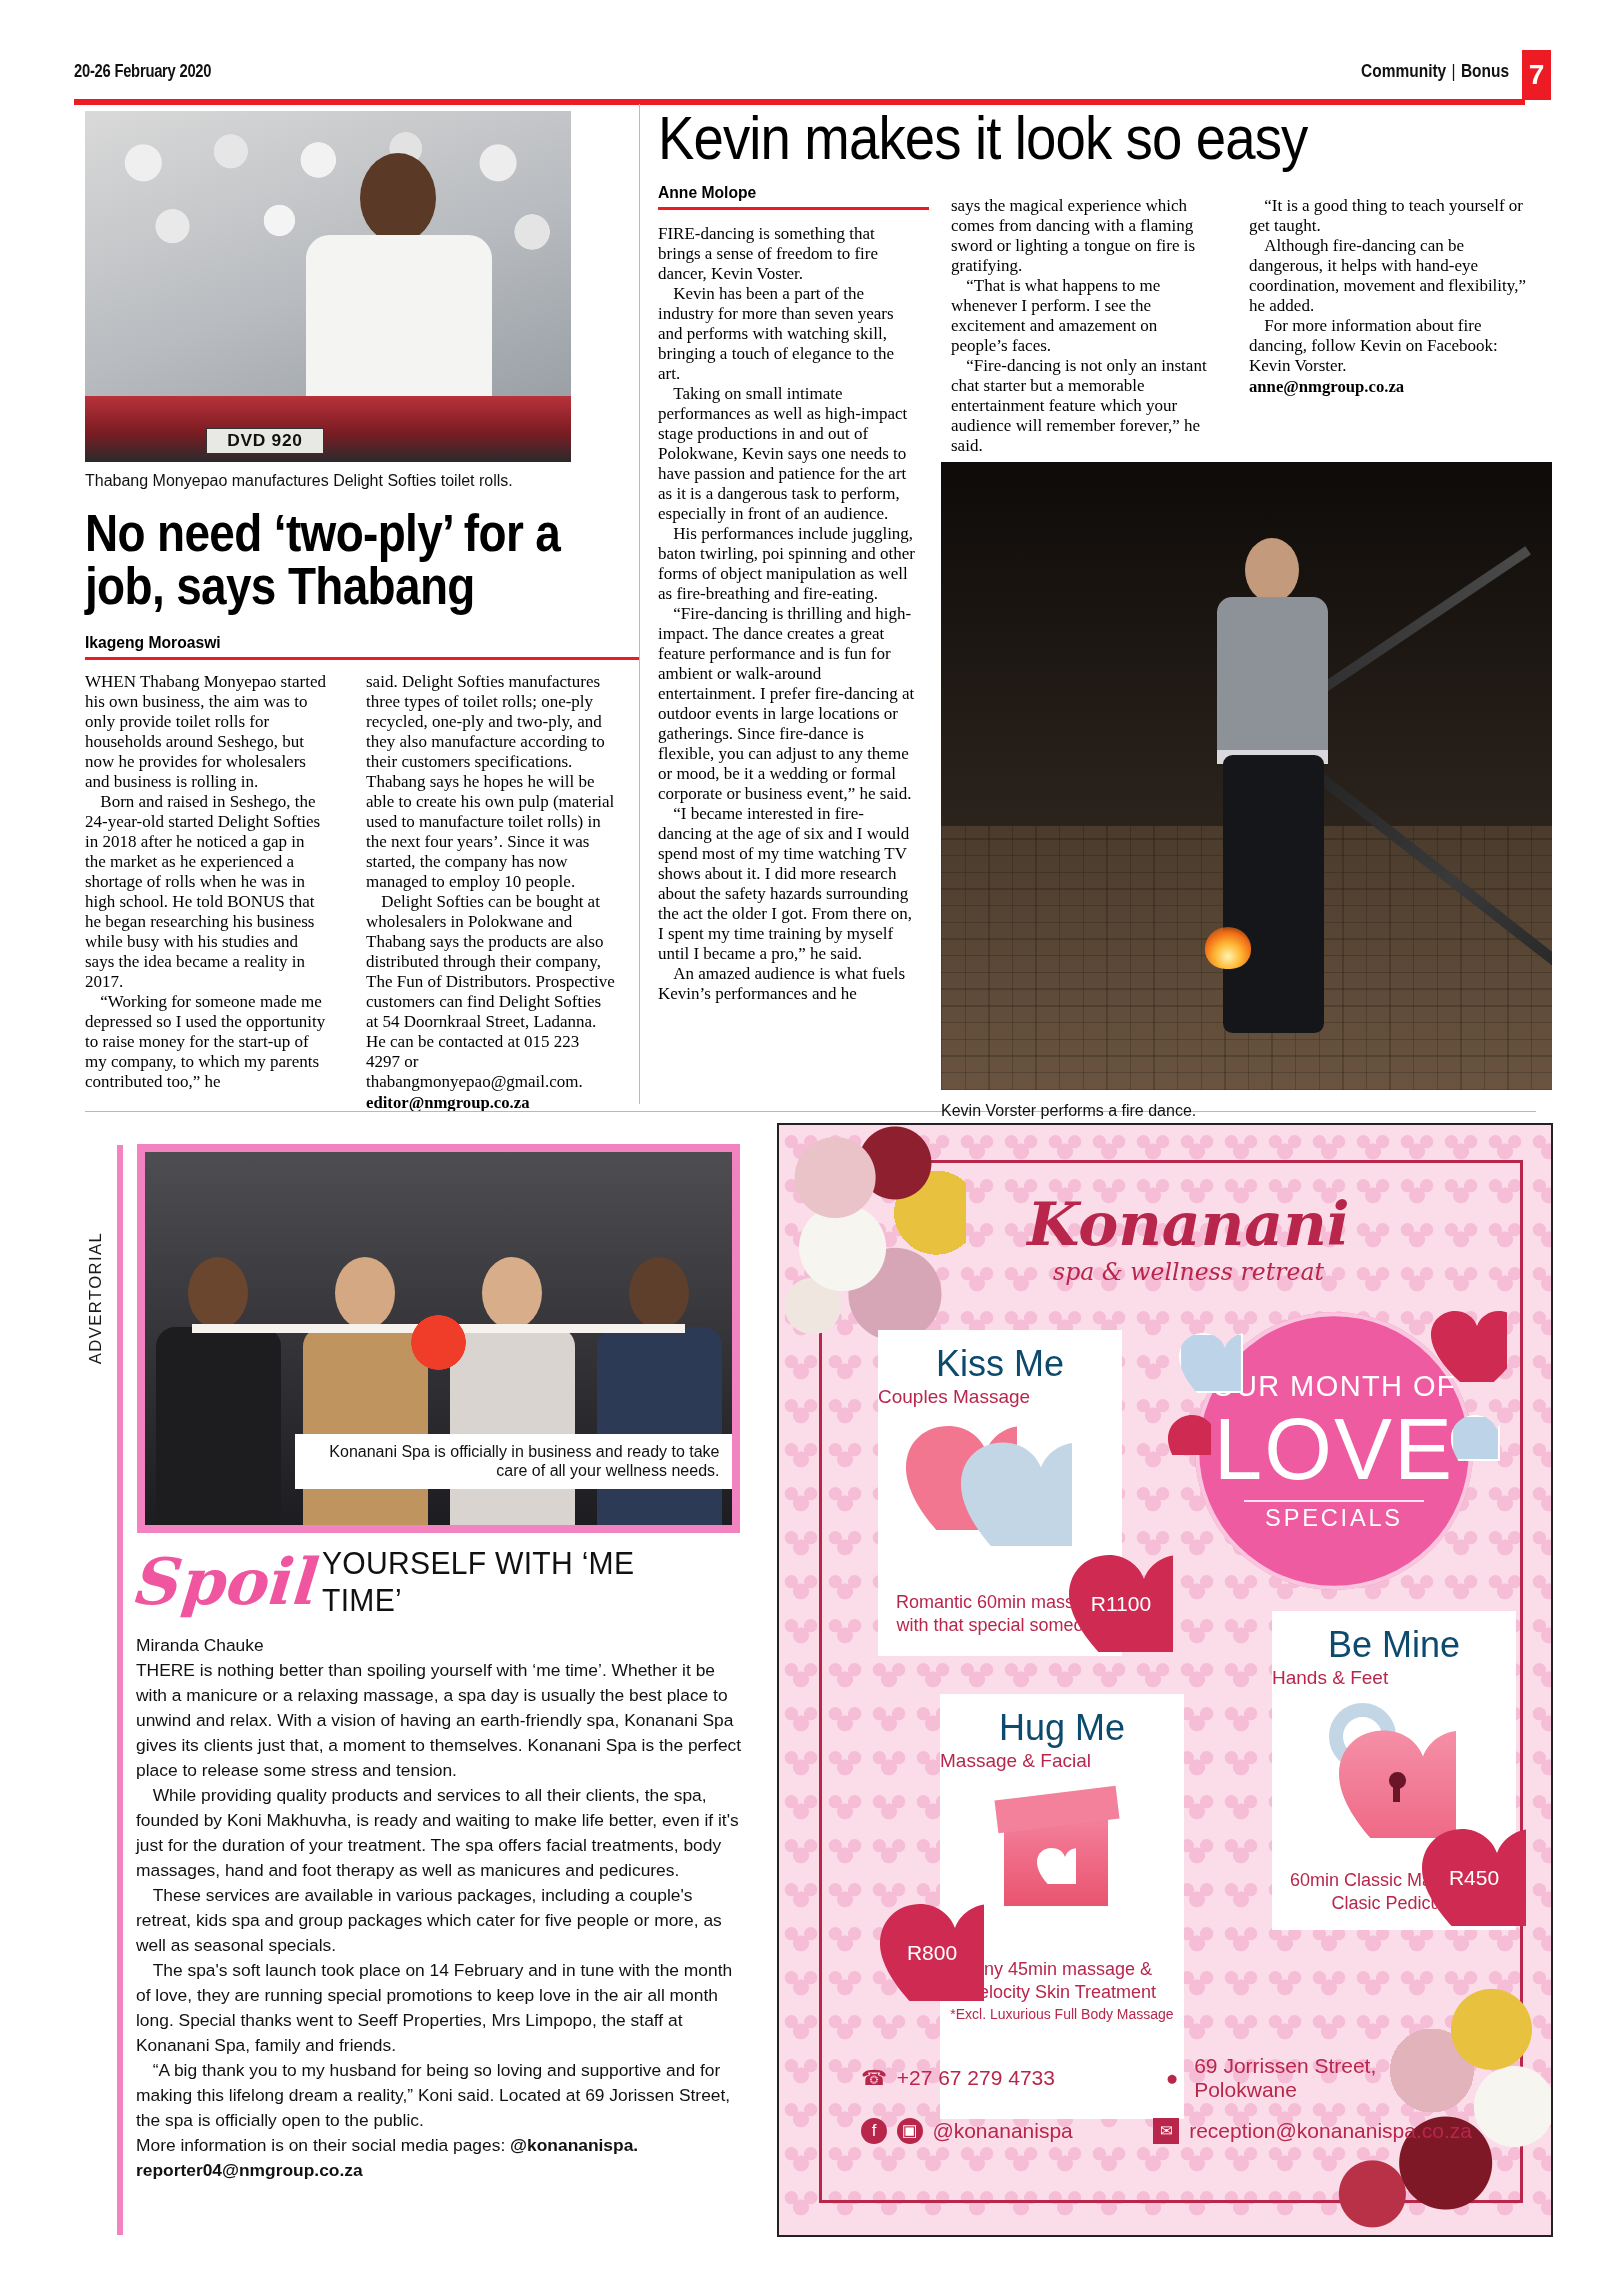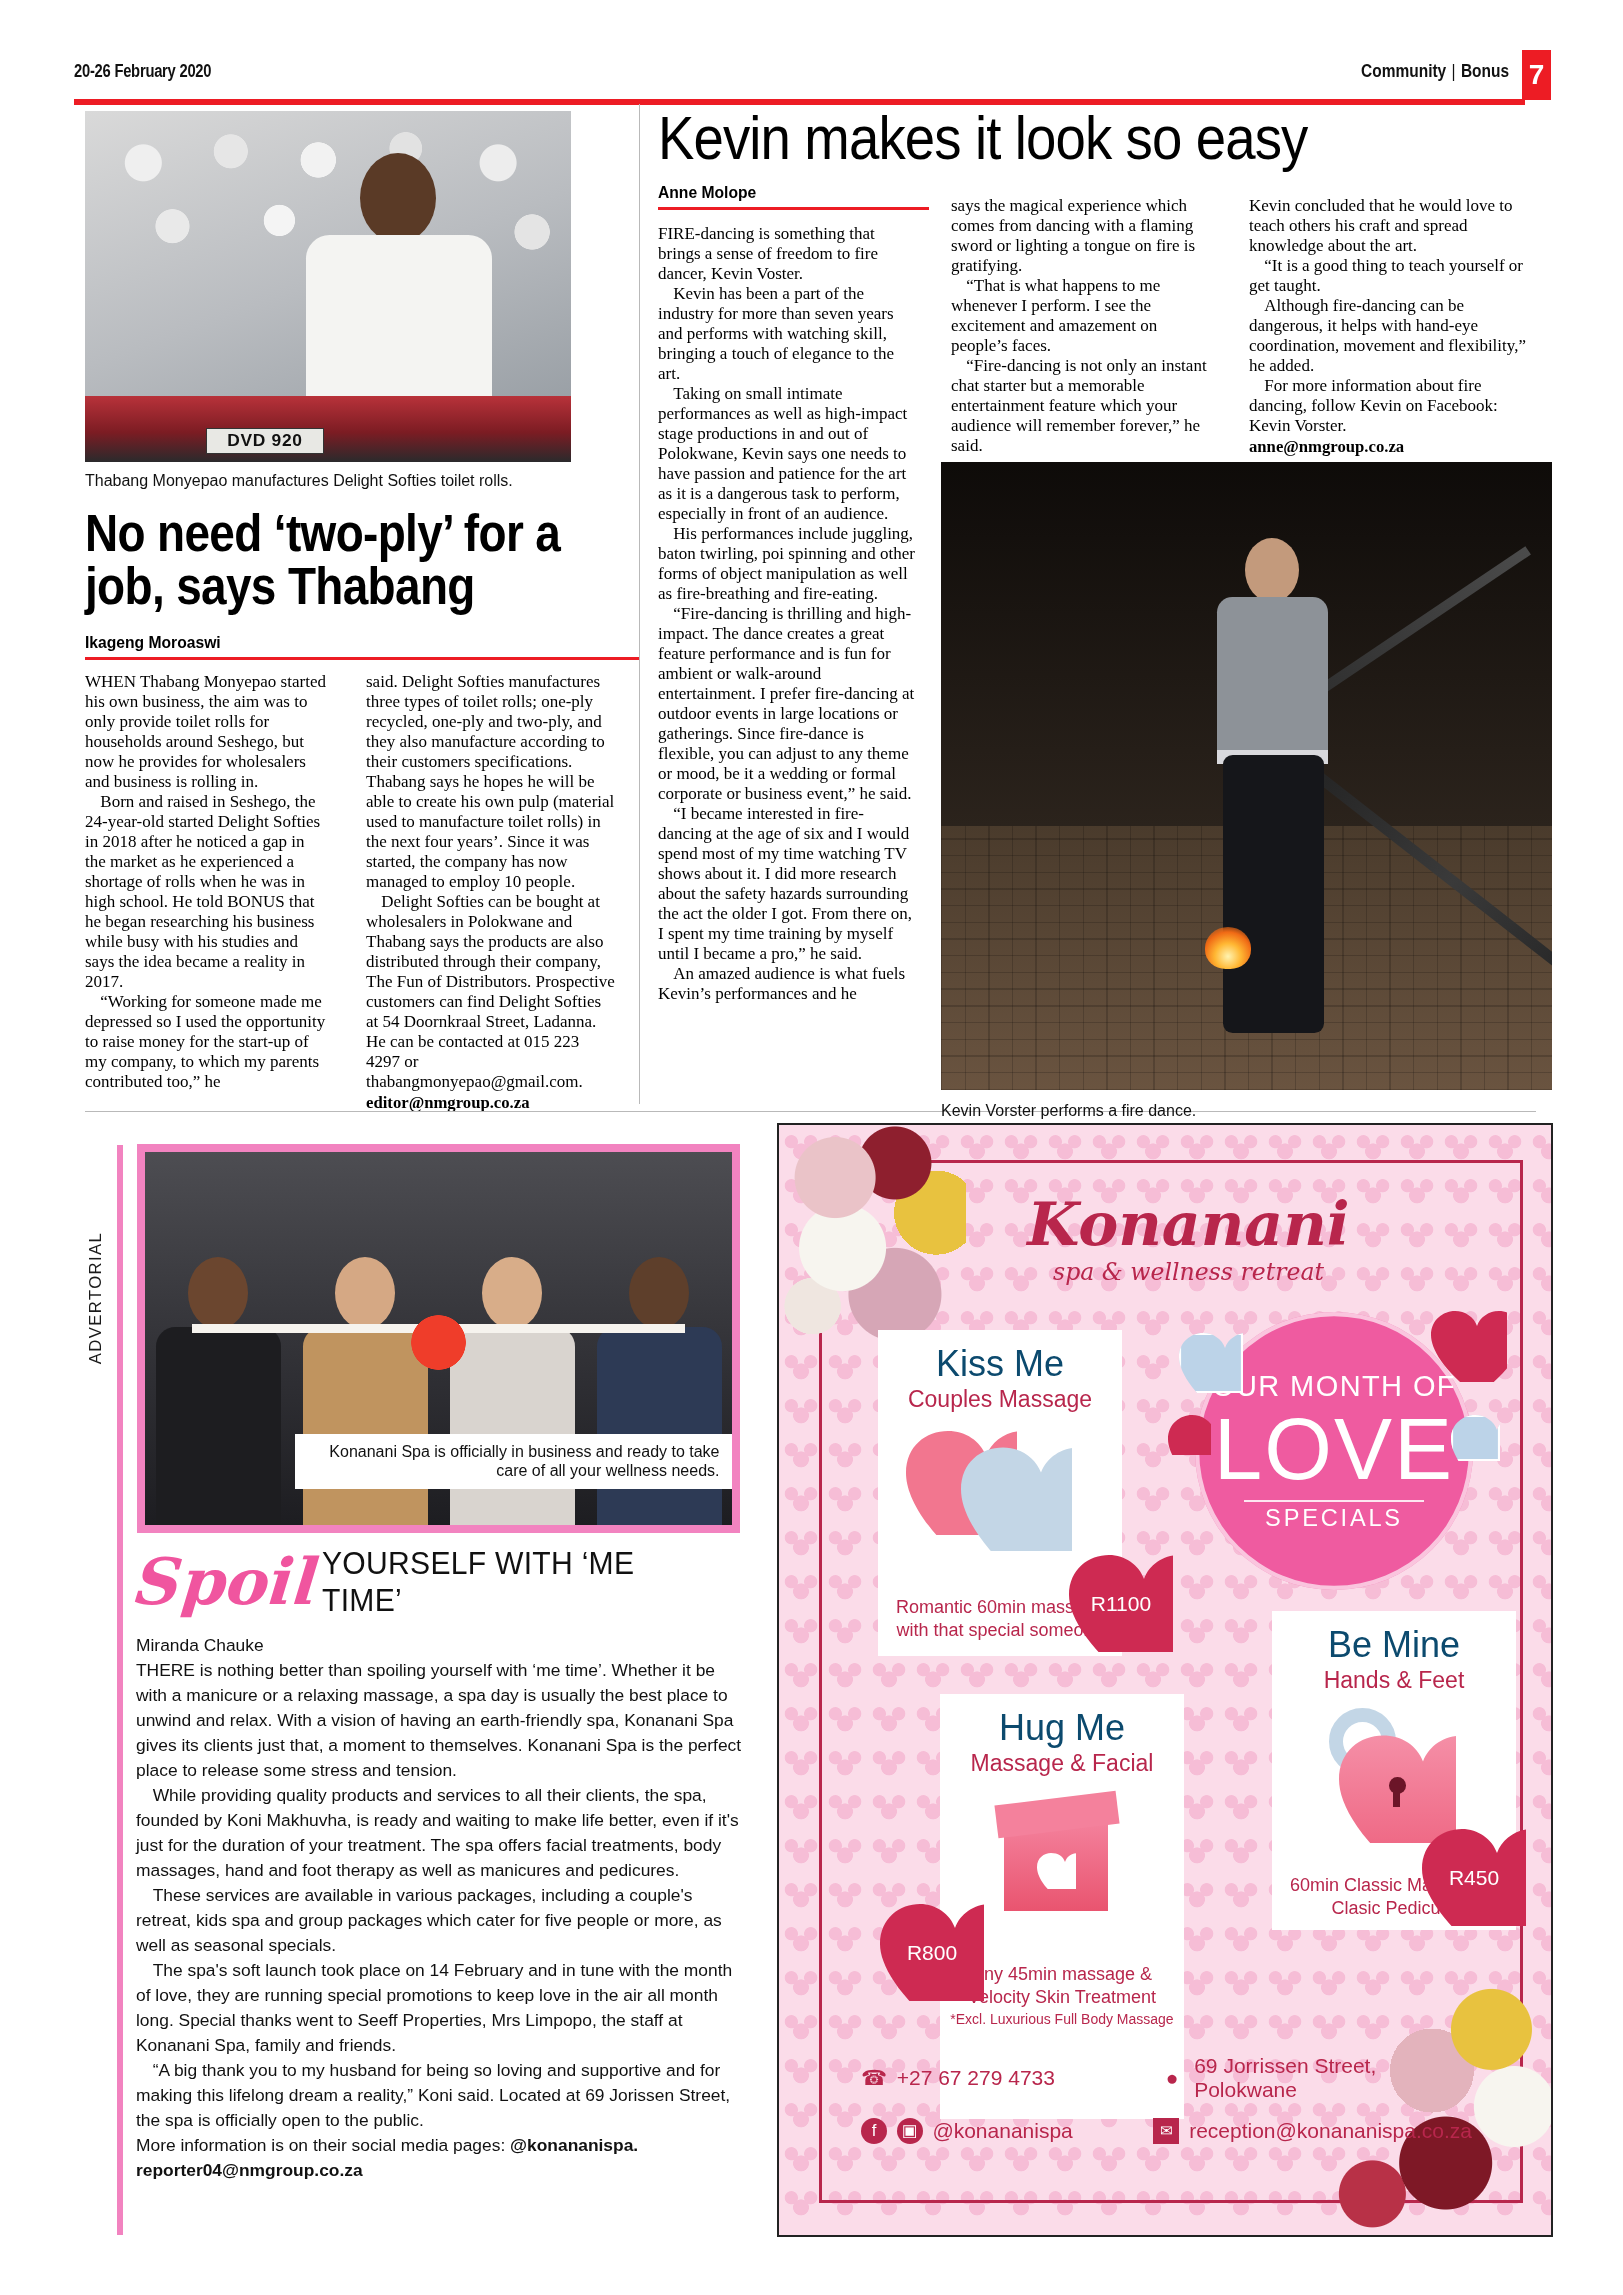--- a/index.html
+++ b/index.html
@@ -239,22 +239,22 @@
     font-size: 23.6px; color: #b8264c; margin-top: 4.2px;
   }
   .offer-card {
     position: absolute; background: #fff;
   }
   .offer-title {
     font-family: "Liberation Sans", sans-serif; font-size: 36px;
     color: #0c4a6e; text-align: center; margin-top: 12.5px;
   }
   .offer-sub {
-    font-family: "Liberation Sans", sans-serif; font-size: 23px;
-    color: #b8264c; text-align: center; margin-top: 1.4px;
+    font-family: "Liberation Sans", sans-serif; font-size: 19px;
+    color: #b8264c; margin-top: 1.4px;
   }
   .offer-art { position: relative; height: 132px; margin-top: 11px; }
   .offer-desc {
     font-family: "Liberation Sans", sans-serif; font-size: 18px;
     color: #b8264c; text-align: center; line-height: 23.6px; padding: 0 7px;
   }
   .offer-note {
     font-family: "Liberation Sans", sans-serif; font-size: 14px;
     color: #b8264c; text-align: center; margin-top: 1.4px;
   }
@@ -409,21 +409,20 @@
     <p>An amazed audience is what fuels Kevin’s performances and he</p>
   </div>
 
   <div class="body-col" style="position:absolute;left:951px;top:196px;width:261px;">
     <p class="first">says the magical experience which comes from dancing with a flaming sword or lighting a tongue on fire is gratifying.</p>
     <p>“That is what happens to me whenever I perform. I see the excitement and amazement on people’s faces.</p>
     <p>“Fire-dancing is not only an instant chat starter but a memorable entertainment feature which your audience will remember forever,” he said.</p>
   </div>
 
   <div class="body-col" style="position:absolute;left:1249px;top:196px;width:278px;">
-    <p class="first">Kevin concluded that he would love to teach others his craft and spread knowledge about the art.</p>
     <p>“It is a good thing to teach yourself or get taught.</p>
     <p>Although fire-dancing can be dangerous, it helps with hand-eye coordination, movement and flexibility,” he added.</p>
     <p>For more information about fire dancing, follow Kevin on Facebook: Kevin Vorster.</p>
     <p class="noind contact-bold" style="text-indent:0;margin-top:1.4px;">anne@nmgroup.co.za</p>
   </div>
 
   <div class="photo-fire">
     <div class="fd-wall"></div>
     <div class="fd-ground"></div>
     <div class="fd-person">

